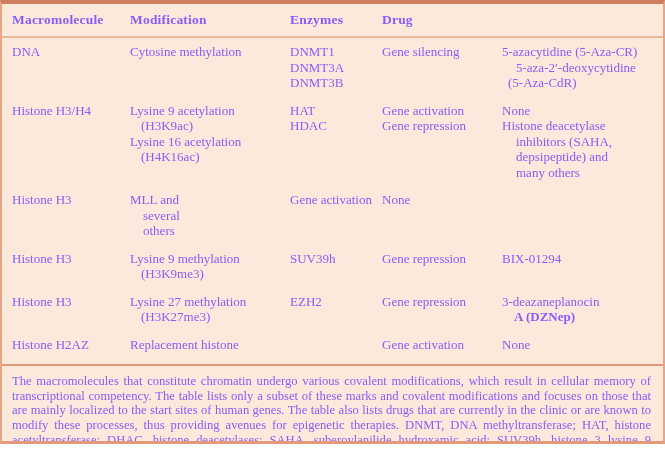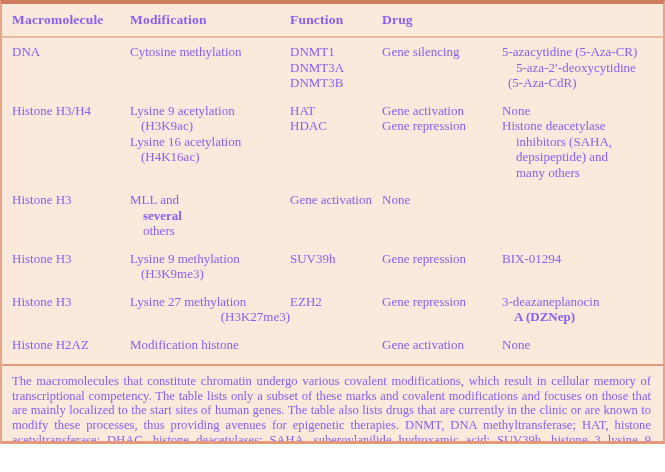--- a/index.html
+++ b/index.html
@@ -60,21 +60,21 @@
   }
 </style>
 </head>
 <body>
 
 <div class="sheet">
 
   <div class="grid thead">
     <div class="hcell">Macromolecule</div>
     <div class="hcell">Modification</div>
-    <div class="hcell">Function</div>
+    <div class="hcell">Enzymes</div>
     <div class="hcell">Drug</div>
   </div>
 
   <div class="tbody" id="tbody">
       <div class="grid row">
         <div class="cell">
           <div class="line">DNA</div>
         </div>
         <div class="cell">
           <div class="line">Cytosine methylation</div>
@@ -118,21 +118,21 @@
           <div class="line" style="padding-left: 14px;">depsipeptide) and</div>
           <div class="line" style="padding-left: 14px;">many others</div>
         </div>
       </div>
       <div class="grid row">
         <div class="cell">
           <div class="line">Histone H3</div>
         </div>
         <div class="cell">
           <div class="line">MLL and</div>
-          <div class="line" style="padding-left: 13px; font-weight: bold;">several</div>
+          <div class="line" style="padding-left: 13px;">several</div>
           <div class="line" style="padding-left: 13px;">others</div>
         </div>
         <div class="cell">
           <div class="line">Gene activation</div>
         </div>
         <div class="cell">
           <div class="line">None</div>
         </div>
       </div>
       <div class="grid row">
@@ -152,39 +152,39 @@
         <div class="cell">
           <div class="line">BIX-01294</div>
         </div>
       </div>
       <div class="grid row">
         <div class="cell">
           <div class="line">Histone H3</div>
         </div>
         <div class="cell">
           <div class="line">Lysine 27 methylation</div>
-          <div class="line" style="padding-left: 11px; text-align: right;">(H3K27me3)</div>
+          <div class="line" style="padding-left: 11px;">(H3K27me3)</div>
         </div>
         <div class="cell">
           <div class="line">EZH2</div>
         </div>
         <div class="cell">
           <div class="line">Gene repression</div>
         </div>
         <div class="cell">
           <div class="line">3-deazaneplanocin</div>
           <div class="line" style="padding-left: 12px; font-weight: bold;">A (DZNep)</div>
         </div>
       </div>
       <div class="grid row">
         <div class="cell">
           <div class="line">Histone H2AZ</div>
         </div>
         <div class="cell">
-          <div class="line">Modification histone</div>
+          <div class="line">Replacement histone</div>
         </div>
         <div class="cell"></div>
         <div class="cell">
           <div class="line">Gene activation</div>
         </div>
         <div class="cell">
           <div class="line">None</div>
         </div>
       </div>
     </div>

